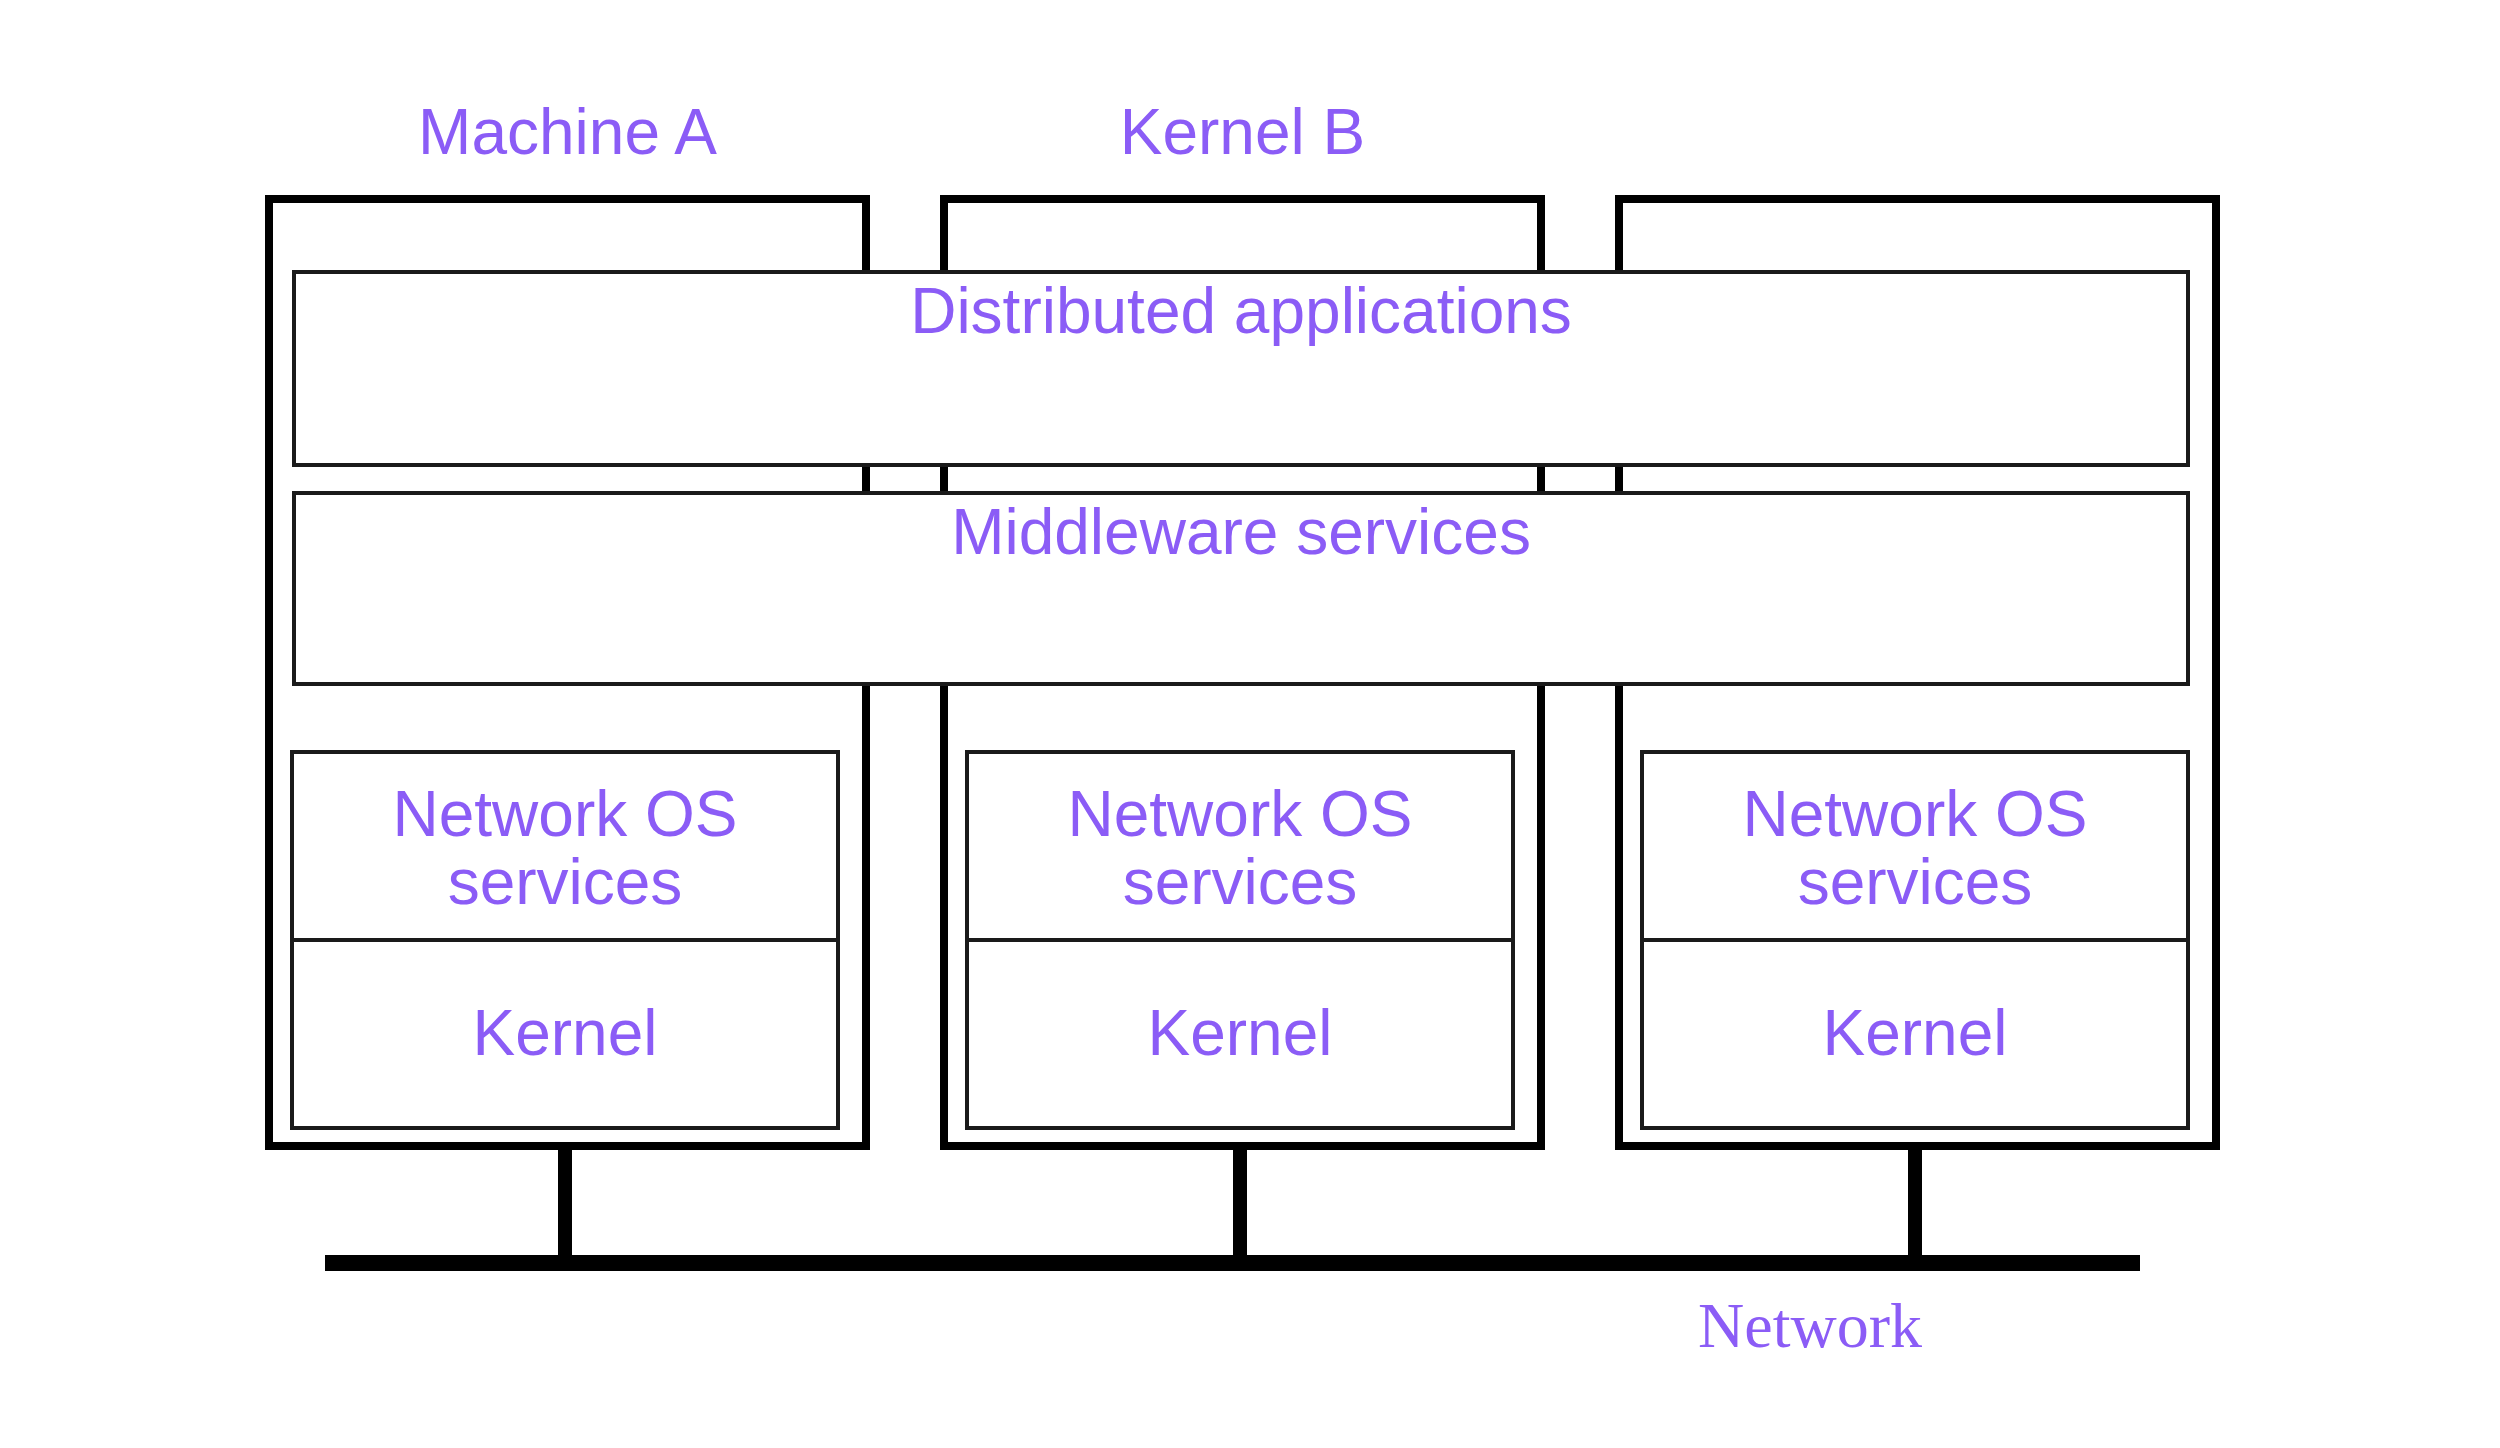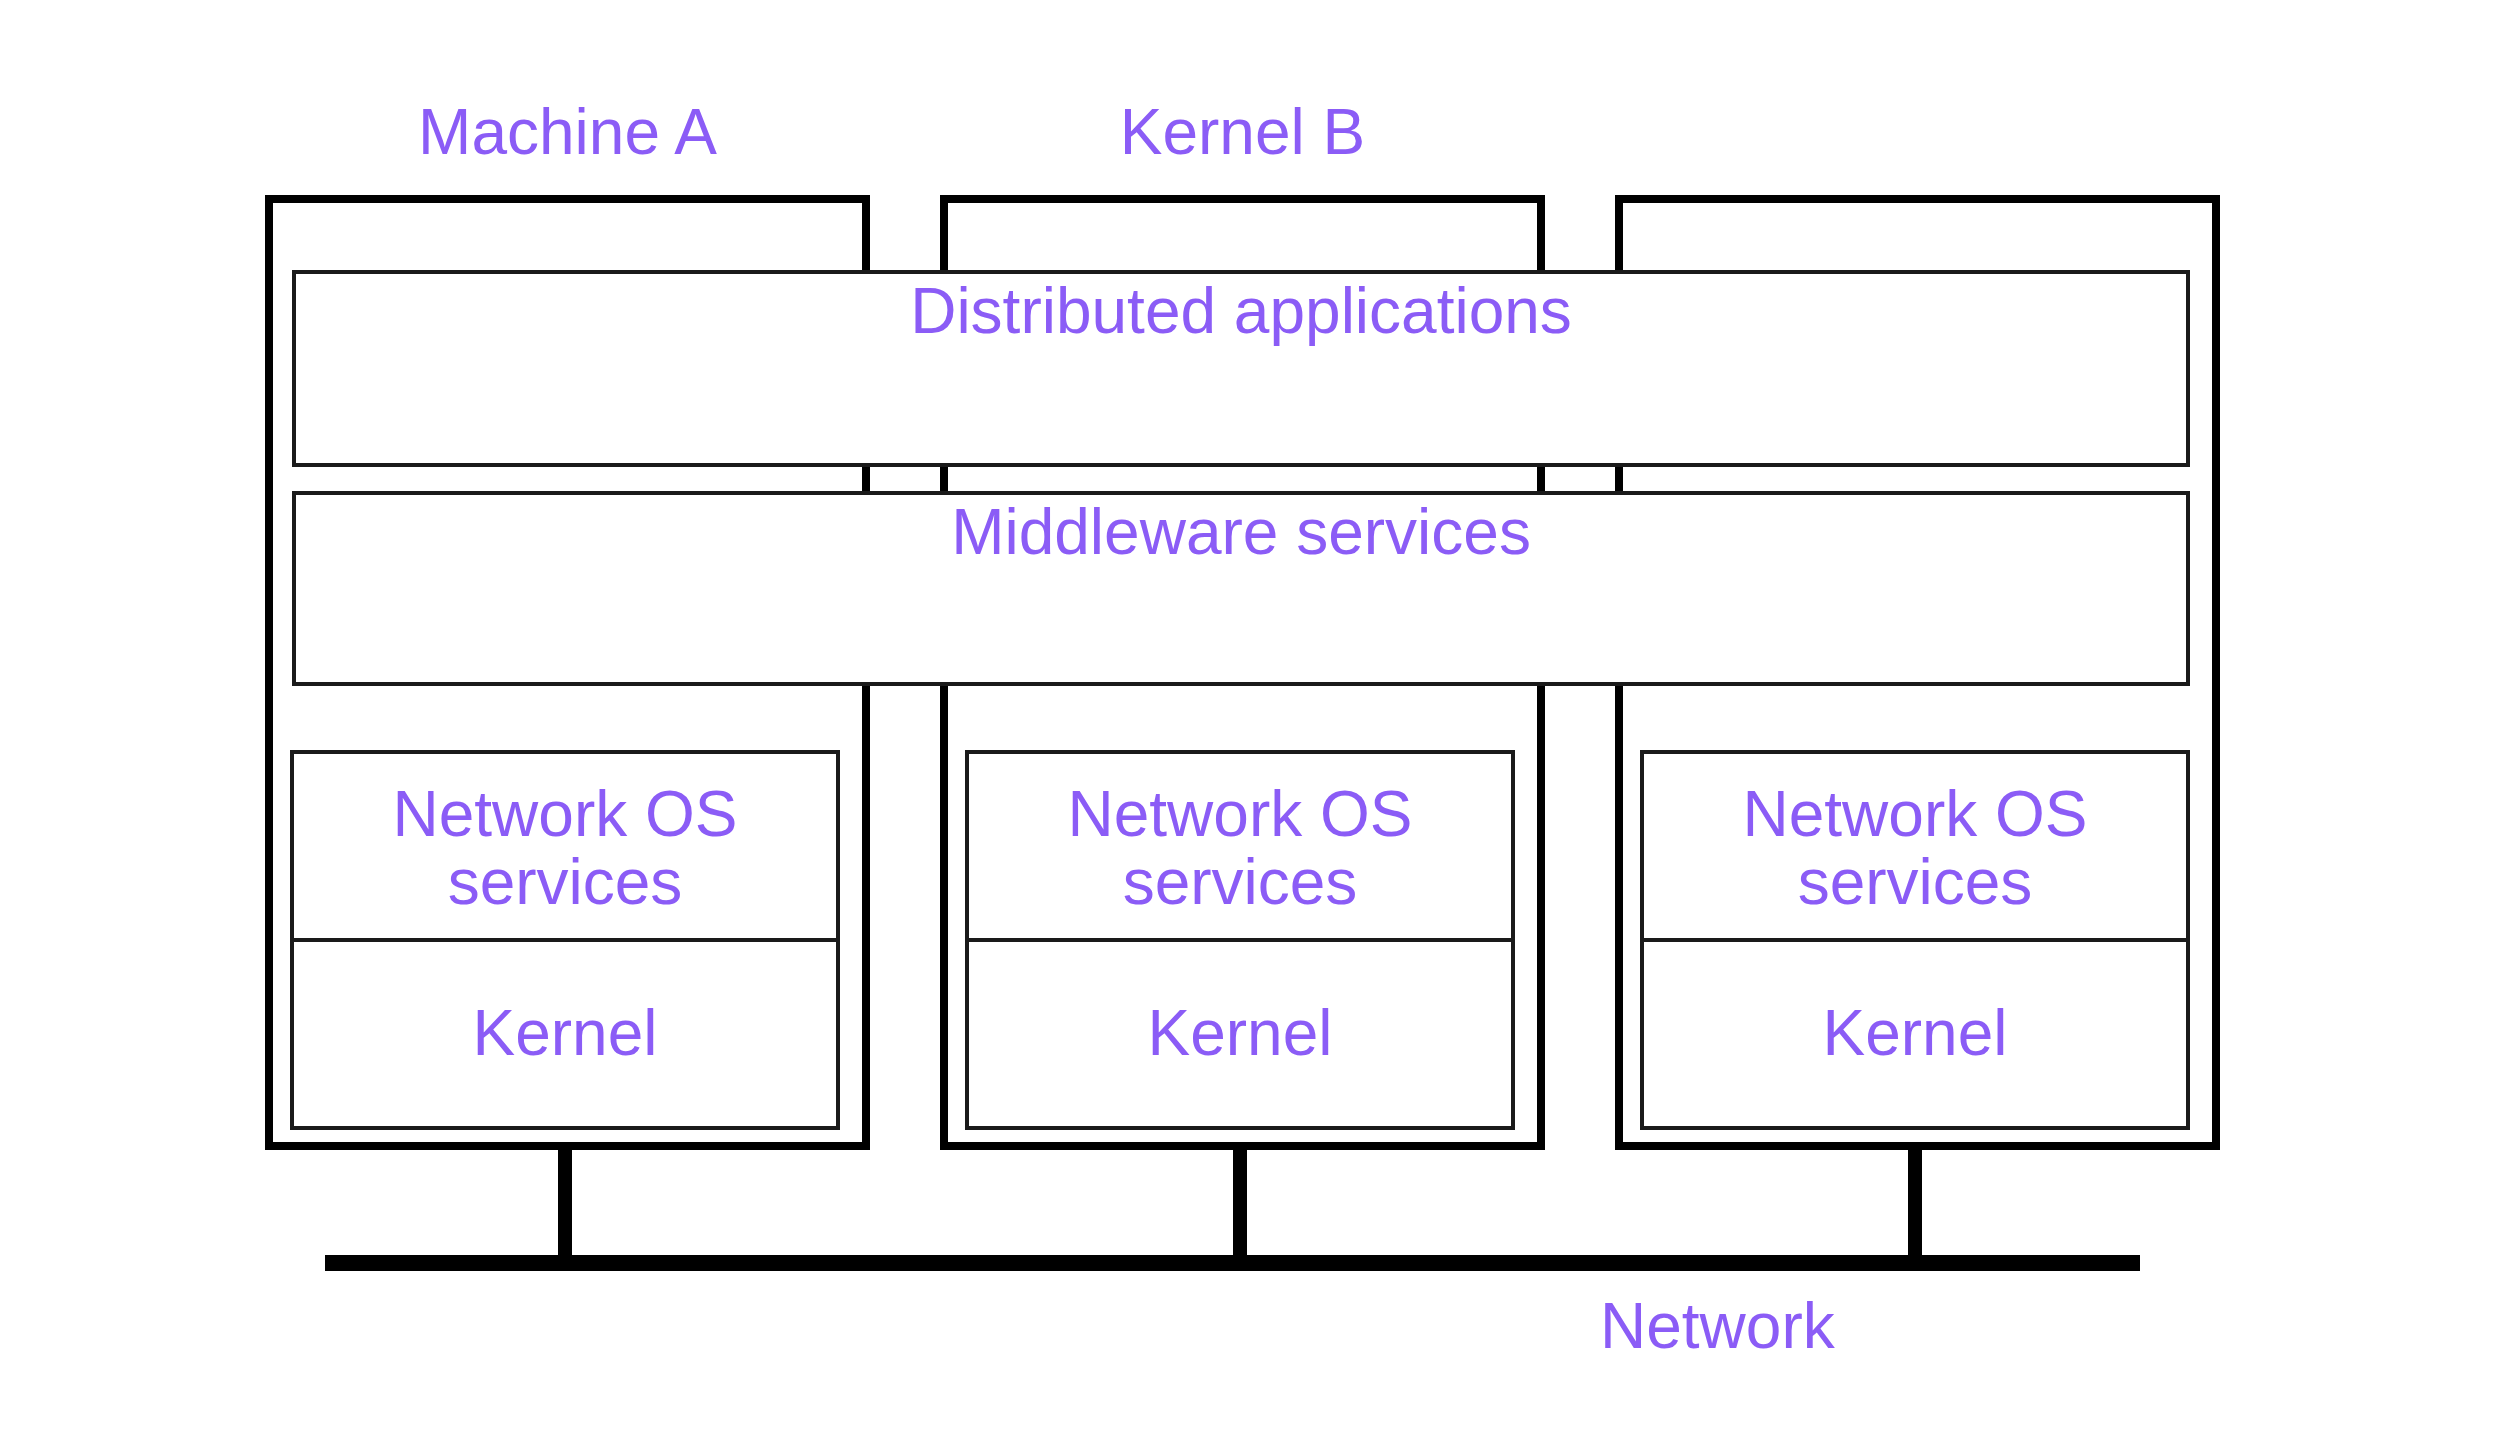--- a/index.html
+++ b/index.html
@@ -112,23 +112,25 @@
     z-index: 4;
   }
 
   .network-label {
     position: absolute;
     left: 1600px;
     top: 1288px;
     width: 420px;
     height: 76px;
     line-height: 76px;
+    text-align: center;
     font-size: 64px;
     white-space: nowrap;
     z-index: 6;
+    font-family: Liberation Serif, serif;
   }
 </style>
 </head>
 <body>
 
 <div class="canvas">
 
   <div class="machine-label lbl-a">Machine A</div>
   <div class="machine-label lbl-b">Kernel B</div>
 

